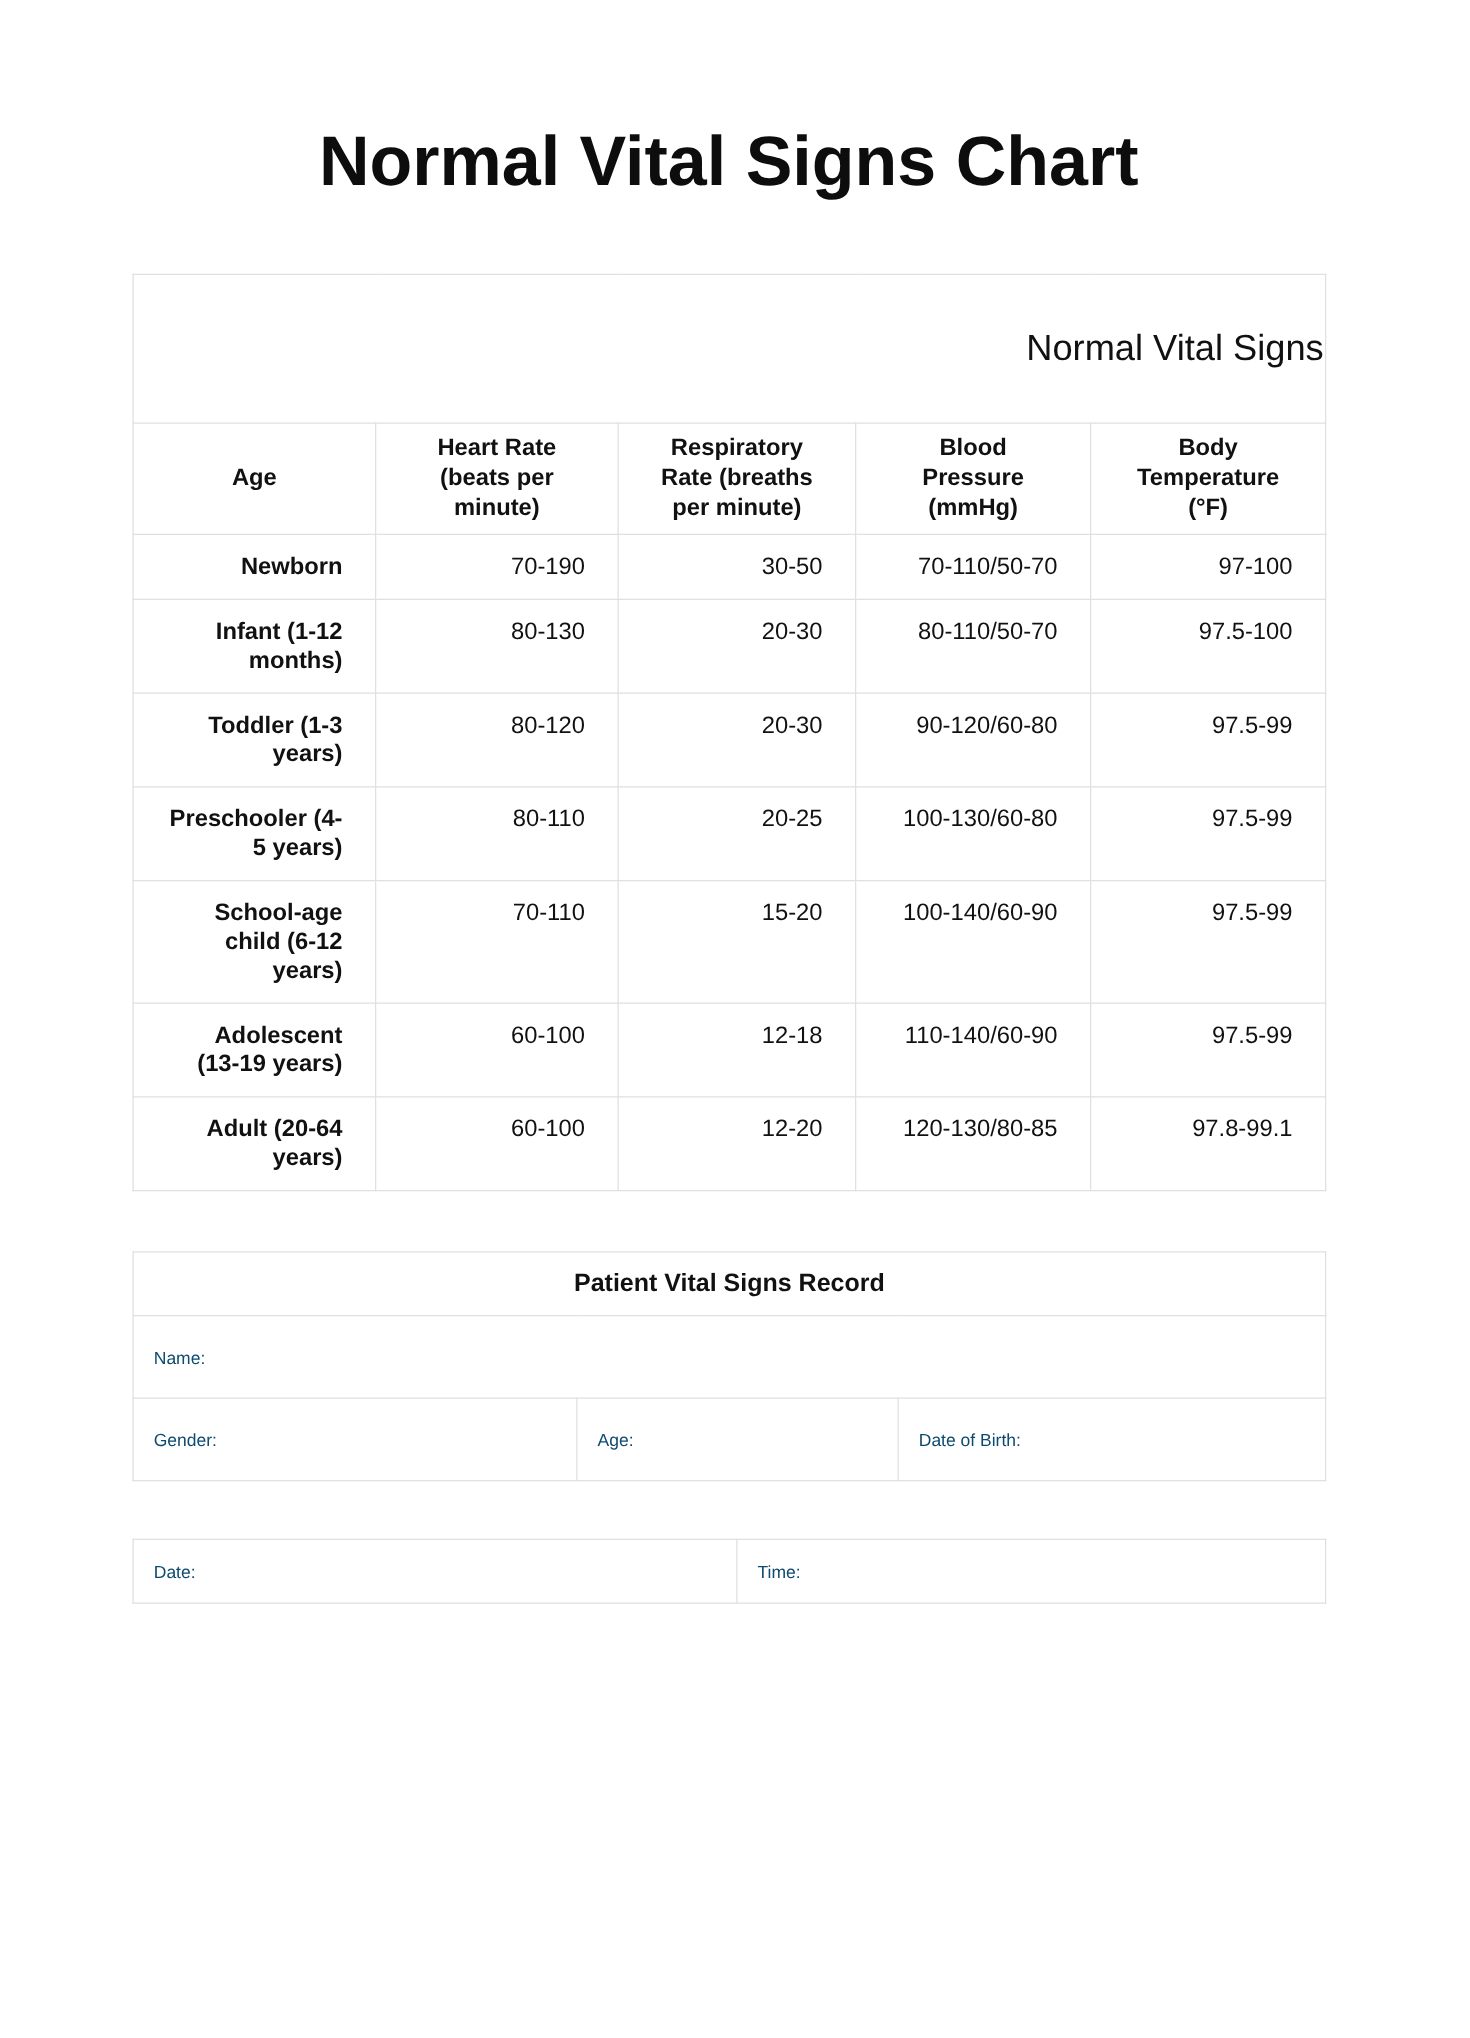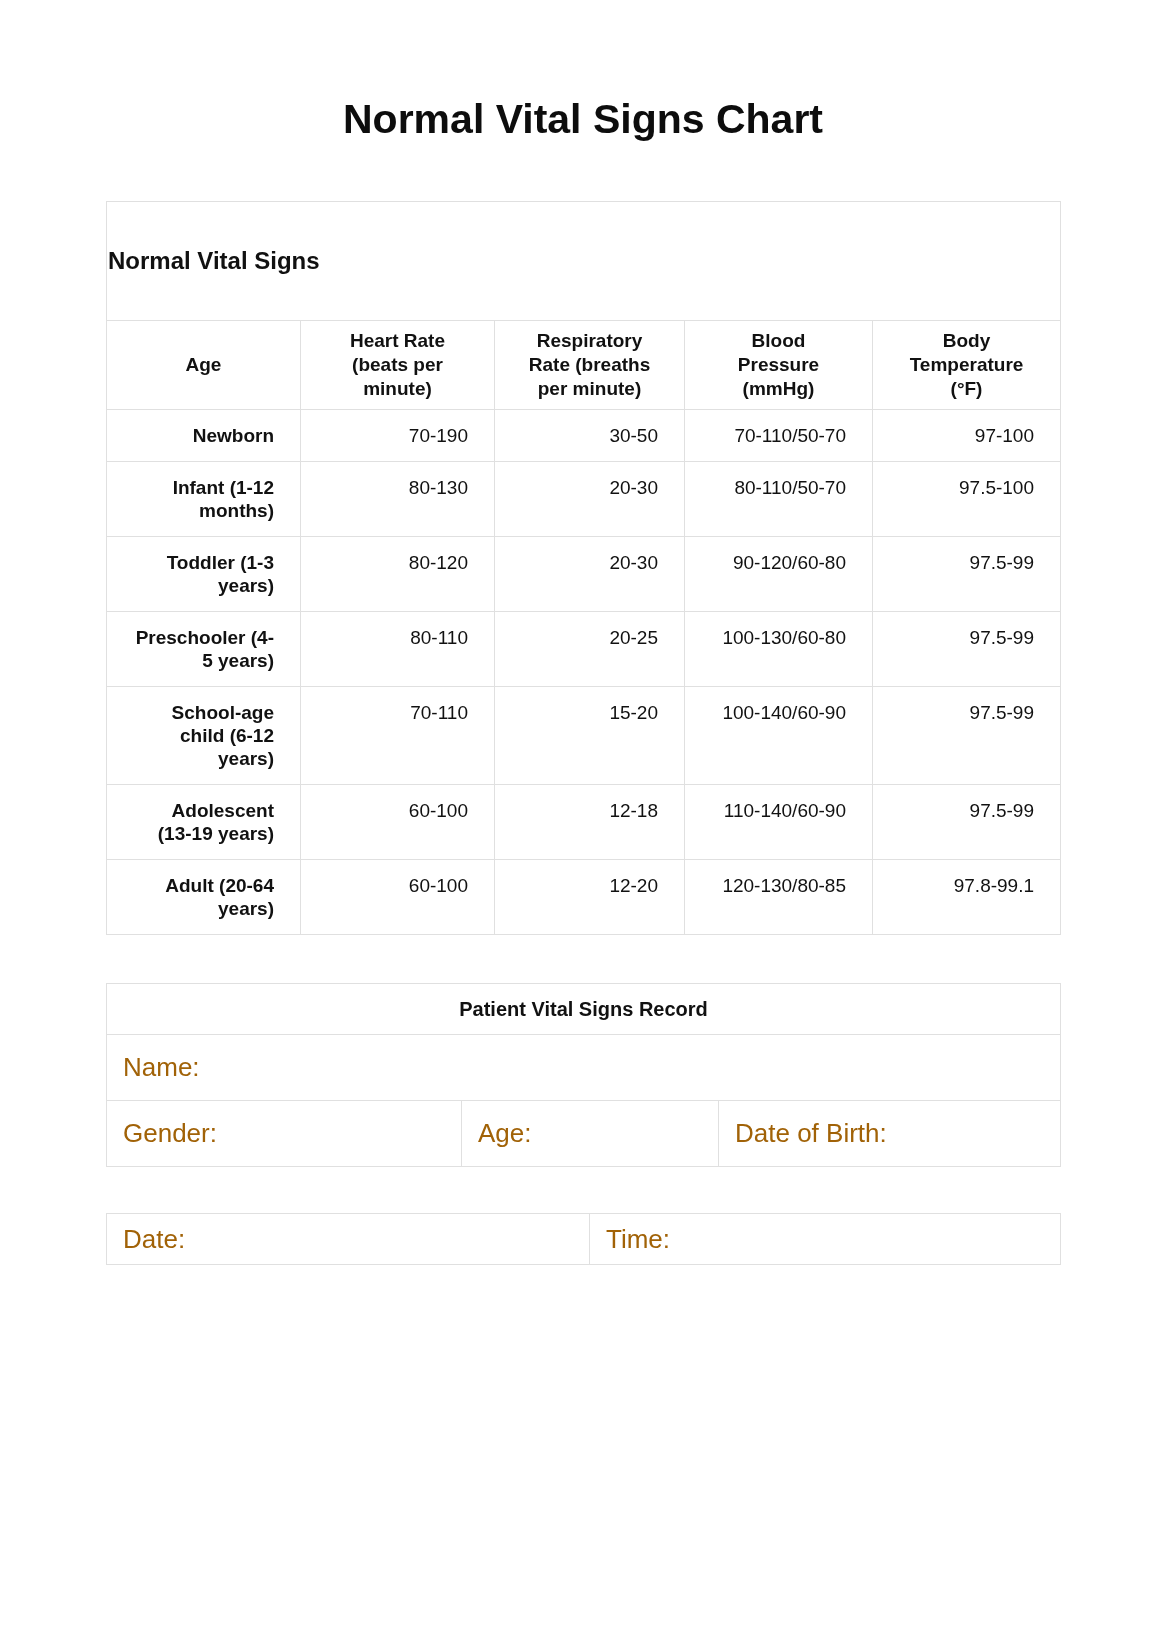--- a/index.html
+++ b/index.html
@@ -12,43 +12,43 @@
     height: 1630px;
     font-family: "Liberation Sans", sans-serif;
     color: #111111;
     position: relative;
   }
   .content {
     width: 954px;
     margin-left: 106px;
   }
   .page-title {
-    font-size: 41px;
+    font-size: 56px;
     font-weight: bold;
     text-align: center;
     margin: 0;
     padding: 96px 0 58px 0;
     color: #0d0d0d;
   }
   table {
     border-collapse: collapse;
     table-layout: fixed;
     width: 954px;
   }
   .vitals td, .vitals th,
   .section td {
     border: 1px solid #e0e0e0;
     background: #ffffff;
   }
   .table-title {
     height: 116px;
-    text-align: left;
-    vertical-align: middle;
-    font-size: 24px;
-    font-weight: bold;
+    text-align: right;
+    vertical-align: middle;
+    font-size: 29px;
+    font-weight: normal;
   }
   .vitals th {
     font-size: 19px;
     font-weight: bold;
     text-align: center;
     vertical-align: middle;
     line-height: 24px;
     padding: 8px 26px;
     height: 72px;
   }
@@ -76,23 +76,23 @@
     font-size: 20px;
     font-weight: bold;
   }
   .measurement .section-title {
     height: 44px;
   }
   td.field {
     height: 65px;
     vertical-align: middle;
     text-align: left;
-    font-size: 26px;
+    font-size: 14px;
     padding: 0 0 0 16px;
-    color: #a16207;
+    color: #0c4a6e;
   }
   .measurement td.field {
     height: 50px;
   }
 </style>
 </head>
 <body>
 
 <div class="content">
 

